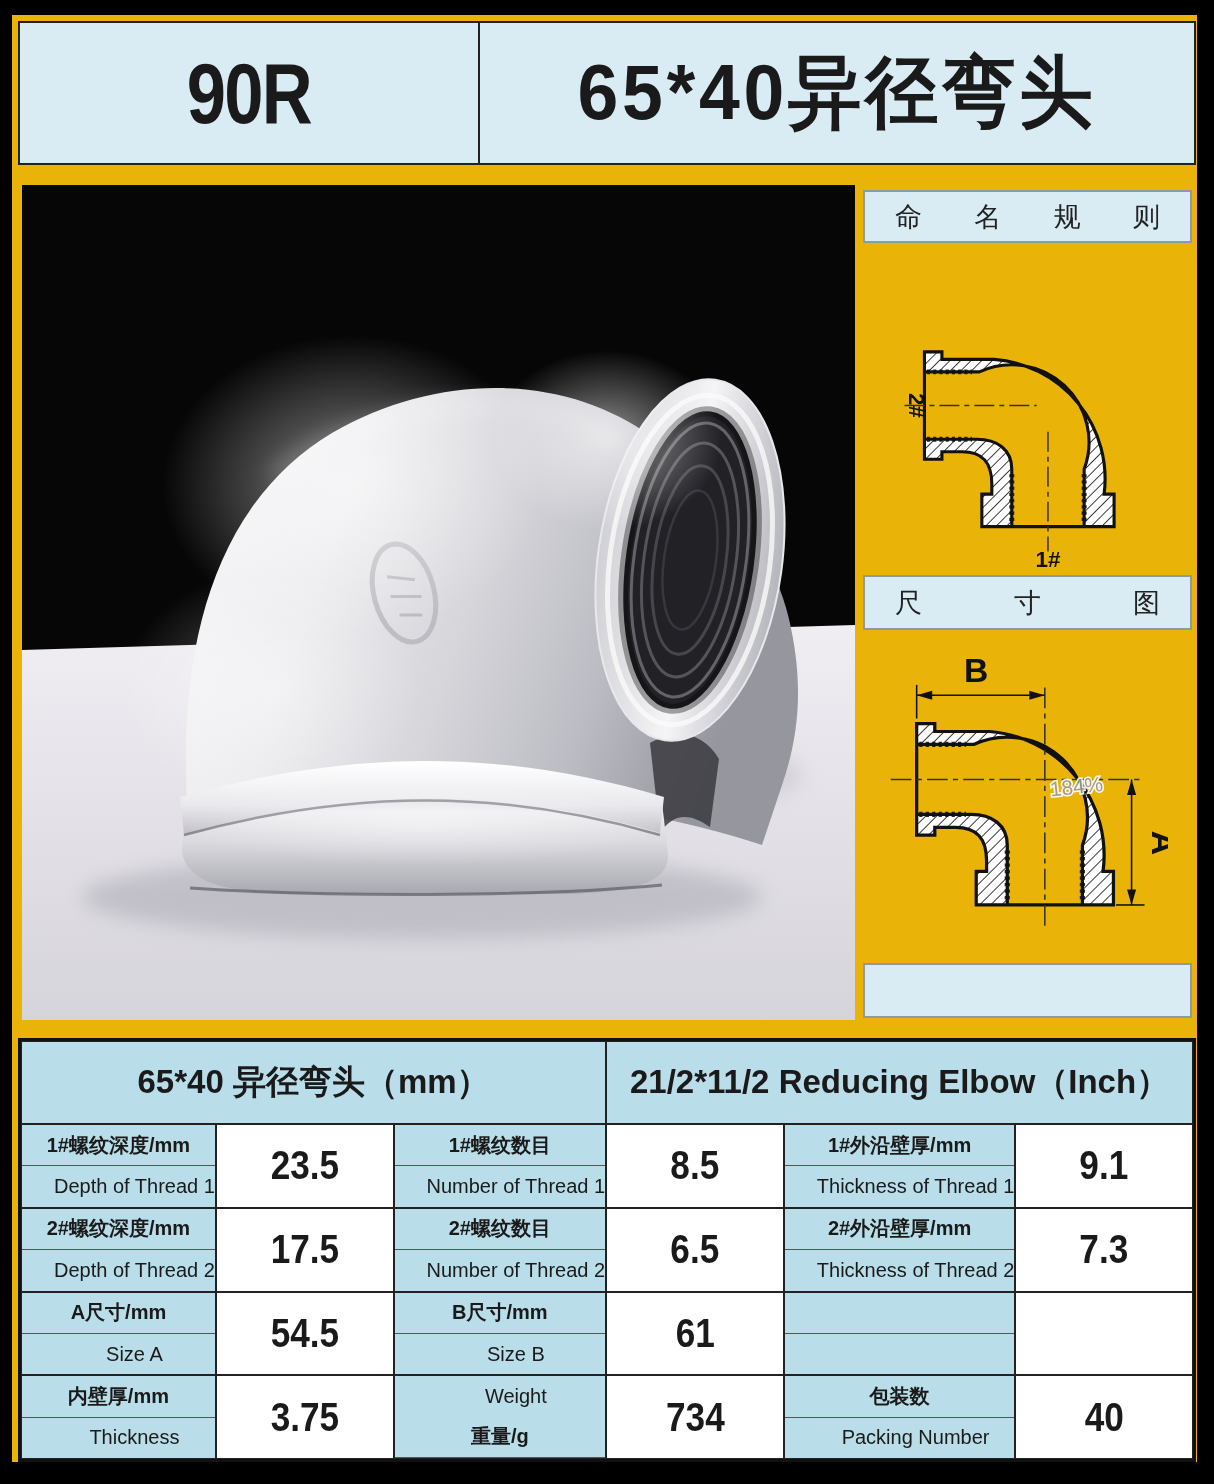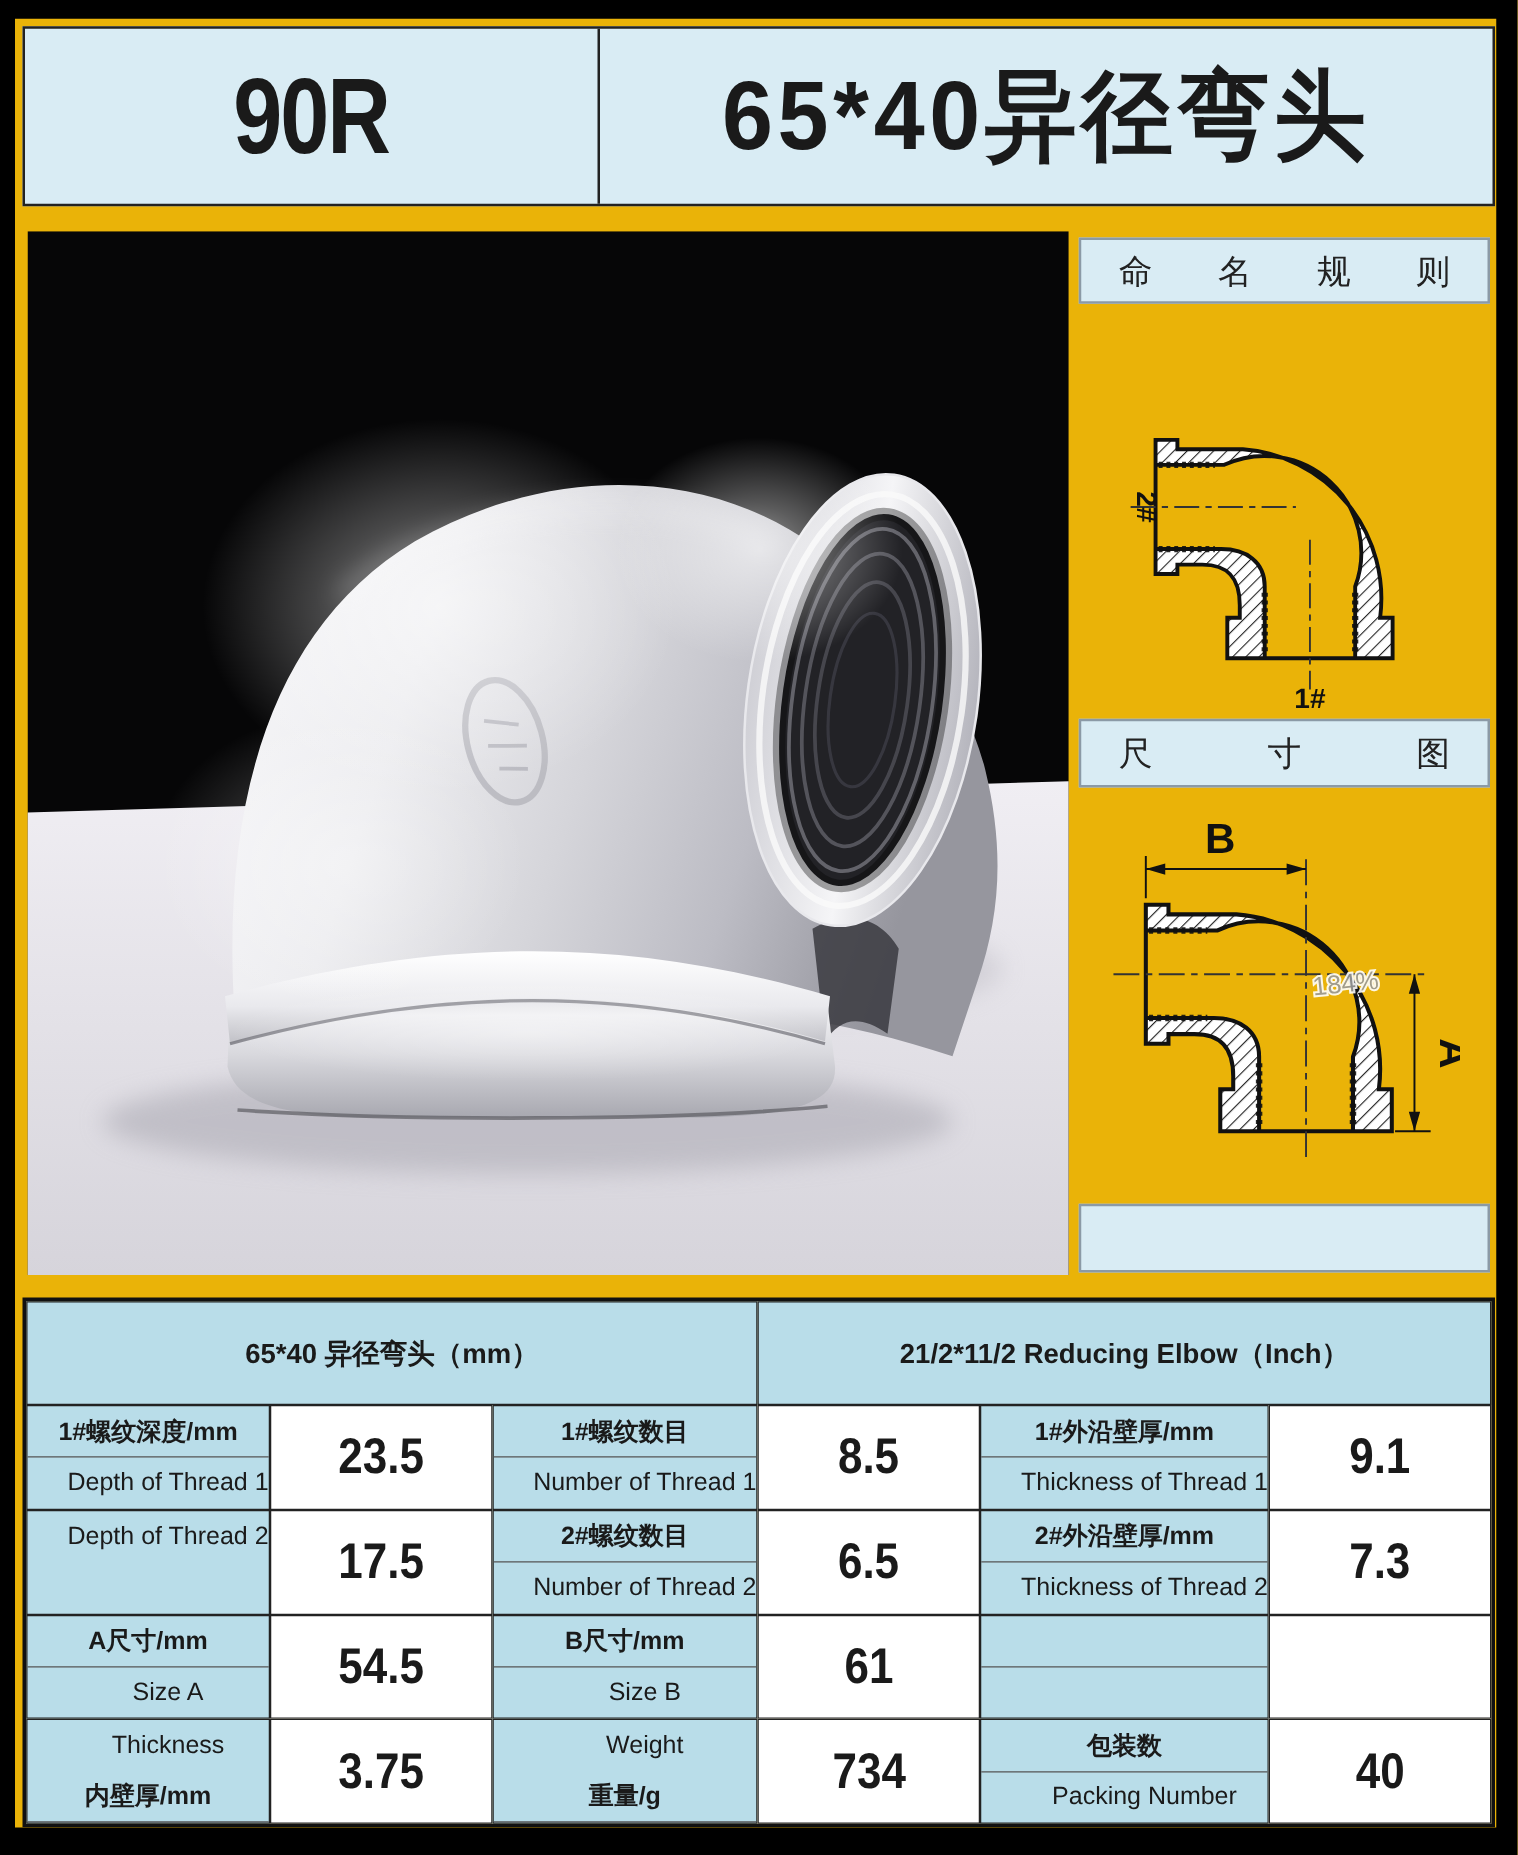--- a/index.html
+++ b/index.html
@@ -52,21 +52,21 @@
     position:absolute;left:6px;top:1023px;width:1178px;height:424px;
     box-sizing:border-box;border:3px solid #111;
     display:grid;
     grid-template-columns:repeat(6,1fr);
     grid-template-rows:83px repeat(4,1fr);
   }
   .spec > div{box-sizing:border-box;border:1px solid #222;}
   .spec-header{
     grid-column:span 3;background:#b9dde9;
     display:flex;align-items:center;justify-content:center;
-    font-size:22px;font-weight:700;white-space:nowrap;
+    font-size:33px;font-weight:700;white-space:nowrap;
   }
   .label-cell{background:#b9dde9;display:flex;flex-direction:column;}
   .label-cell .half{
     height:50%;display:flex;align-items:center;justify-content:center;
     font-size:20px;white-space:nowrap;overflow:hidden;
   }
   .label-cell .half.cn{font-weight:700;border-bottom:1px solid #555;}
   .label-cell .half.en{font-weight:400;padding-left:32px;}
   .value-cell{background:#fff;display:flex;align-items:center;justify-content:center;}
   .value-cell span{font-size:40px;font-weight:700;transform:scaleX(.88);}
@@ -243,20 +243,21 @@
       </div>
     <div class="label-cell">
       <div class="half cn">1#外沿壁厚/mm</div>
       <div class="half en">Thickness of Thread 1</div>
     </div>
     <div class="value-cell">
         <span>9.1</span>
       </div>
 
     <div class="label-cell">
+      <div class="half cn">2#螺纹深度/mm</div>
       <div class="half en">Depth of Thread 2</div>
     </div>
     <div class="value-cell">
         <span>17.5</span>
       </div>
     <div class="label-cell">
       <div class="half cn">2#螺纹数目</div>
       <div class="half en">Number of Thread 2</div>
     </div>
     <div class="value-cell">
@@ -286,22 +287,22 @@
       </div>
     <div class="label-cell">
       <div class="half cn"></div>
       <div class="half en"></div>
     </div>
     <div class="value-cell">
         <span></span>
       </div>
 
     <div class="label-cell">
+      <div class="half cn">内壁厚/mm</div>
       <div class="half en">Thickness</div>
-      <div class="half cn">内壁厚/mm</div>
     </div>
     <div class="value-cell">
         <span>3.75</span>
       </div>
     <div class="label-cell">
       <div class="half en">Weight</div>
       <div class="half cn">重量/g</div>
     </div>
     <div class="value-cell">
         <span>734</span>

